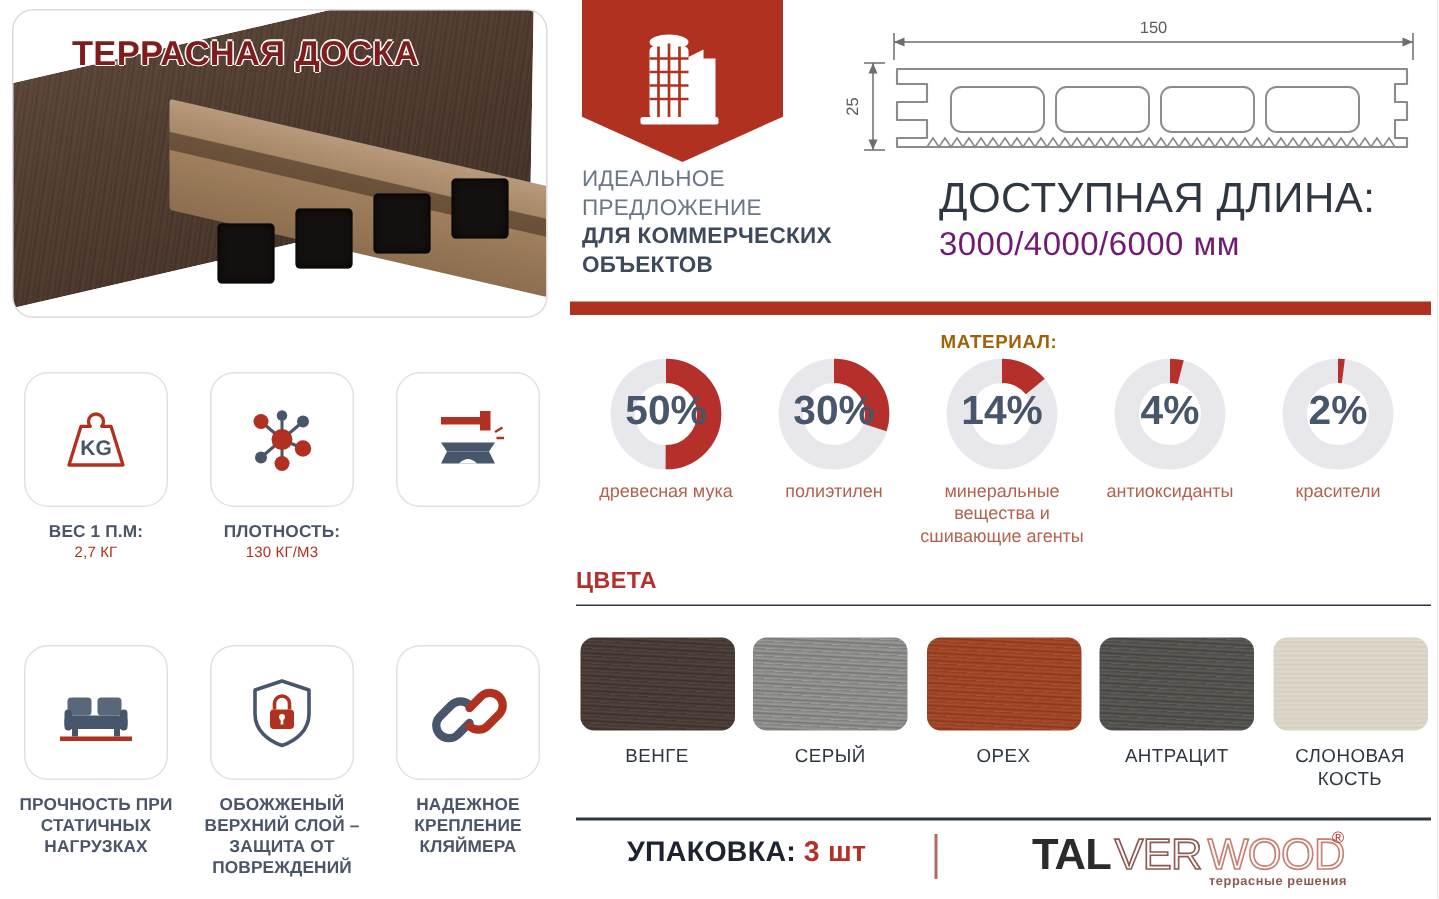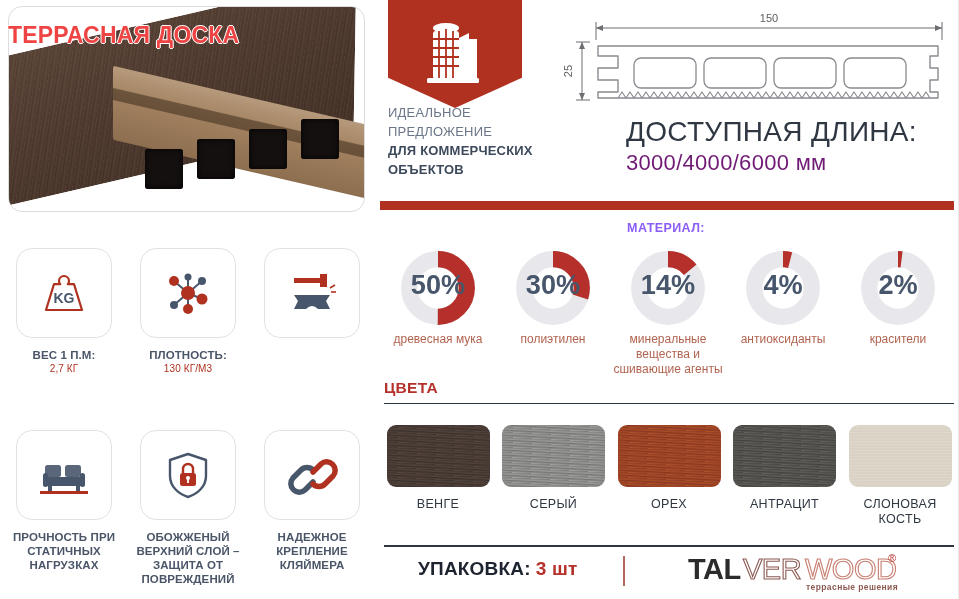--- a/index.html
+++ b/index.html
@@ -77,24 +77,25 @@
     left: 118px; top: 118px;
     width: 252px; height: 12px;
     background: rgba(60,42,28,0.55);
     transform: skewY(13deg);
   }
   .title-overlay {
     position: absolute;
     left: 8px; top: 22px;
     font-size: 23px;
     font-weight: 700;
-    color: #ef4444;
+    color: #7f1d1d;
     letter-spacing: 0.2px;
     text-shadow: 0 1px 0 #fff, 1px 0 0 #fff, -1px 0 0 #fff, 0 -1px 0 #fff;
     z-index: 5;
+    padding-left: 40px;
   }
 
   .feat-grid {
     position: absolute;
     left: 8px; top: 248px;
     width: 358px;
     display: grid;
     grid-template-columns: repeat(3, 1fr);
     column-gap: 10px;
     row-gap: 6px;
@@ -152,23 +153,23 @@
   .badge-pent {
     width: 134px; height: 108px;
     background: #b0311f;
     clip-path: polygon(0 0, 100% 0, 100% 72%, 50% 100%, 0 72%);
     display: flex;
     align-items: center;
     justify-content: center;
   }
   .offer-text {
     position: absolute;
-    left: 10px; top: 103px;
+    left: 10px; top: 110px;
     width: 230px;
-    font-size: 13px;
+    font-size: 15px;
     line-height: 19px;
     letter-spacing: 0.2px;
     text-transform: uppercase;
   }
   .offer-light { color: #6b7789; font-weight: 400; }
   .offer-bold  { color: #3d4a5c; font-weight: 700; }
 
   .drawing-wrap {
     position: absolute;
     left: 178px; top: 6px;
@@ -201,30 +202,30 @@
     background: #b0311f;
   }
 
   .material-title {
     position: absolute;
     left: 0; top: 221px;
     width: 576px;
     text-align: center;
     font-size: 12.5px;
     font-weight: 700;
-    color: #8b5cf6;
+    color: #a16207;
     letter-spacing: 0.4px;
   }
 
   .donuts {
     position: absolute;
-    left: 4px; top: 250px;
+    left: 4px; top: 238px;
     width: 572px;
     display: flex;
-    justify-content: space-between;
+    justify-content: center;
   }
   .donut-cell {
     width: 112px;
     display: flex;
     flex-direction: column;
     align-items: center;
   }
   .donut-svg { display: block; }
   .donut-pct {
     font-size: 15px;

